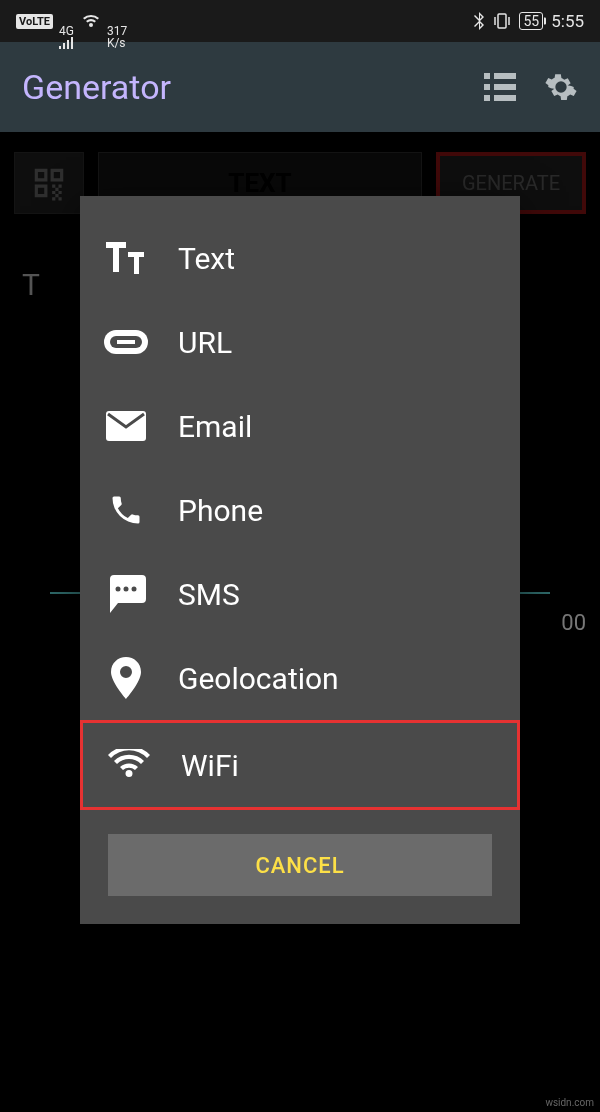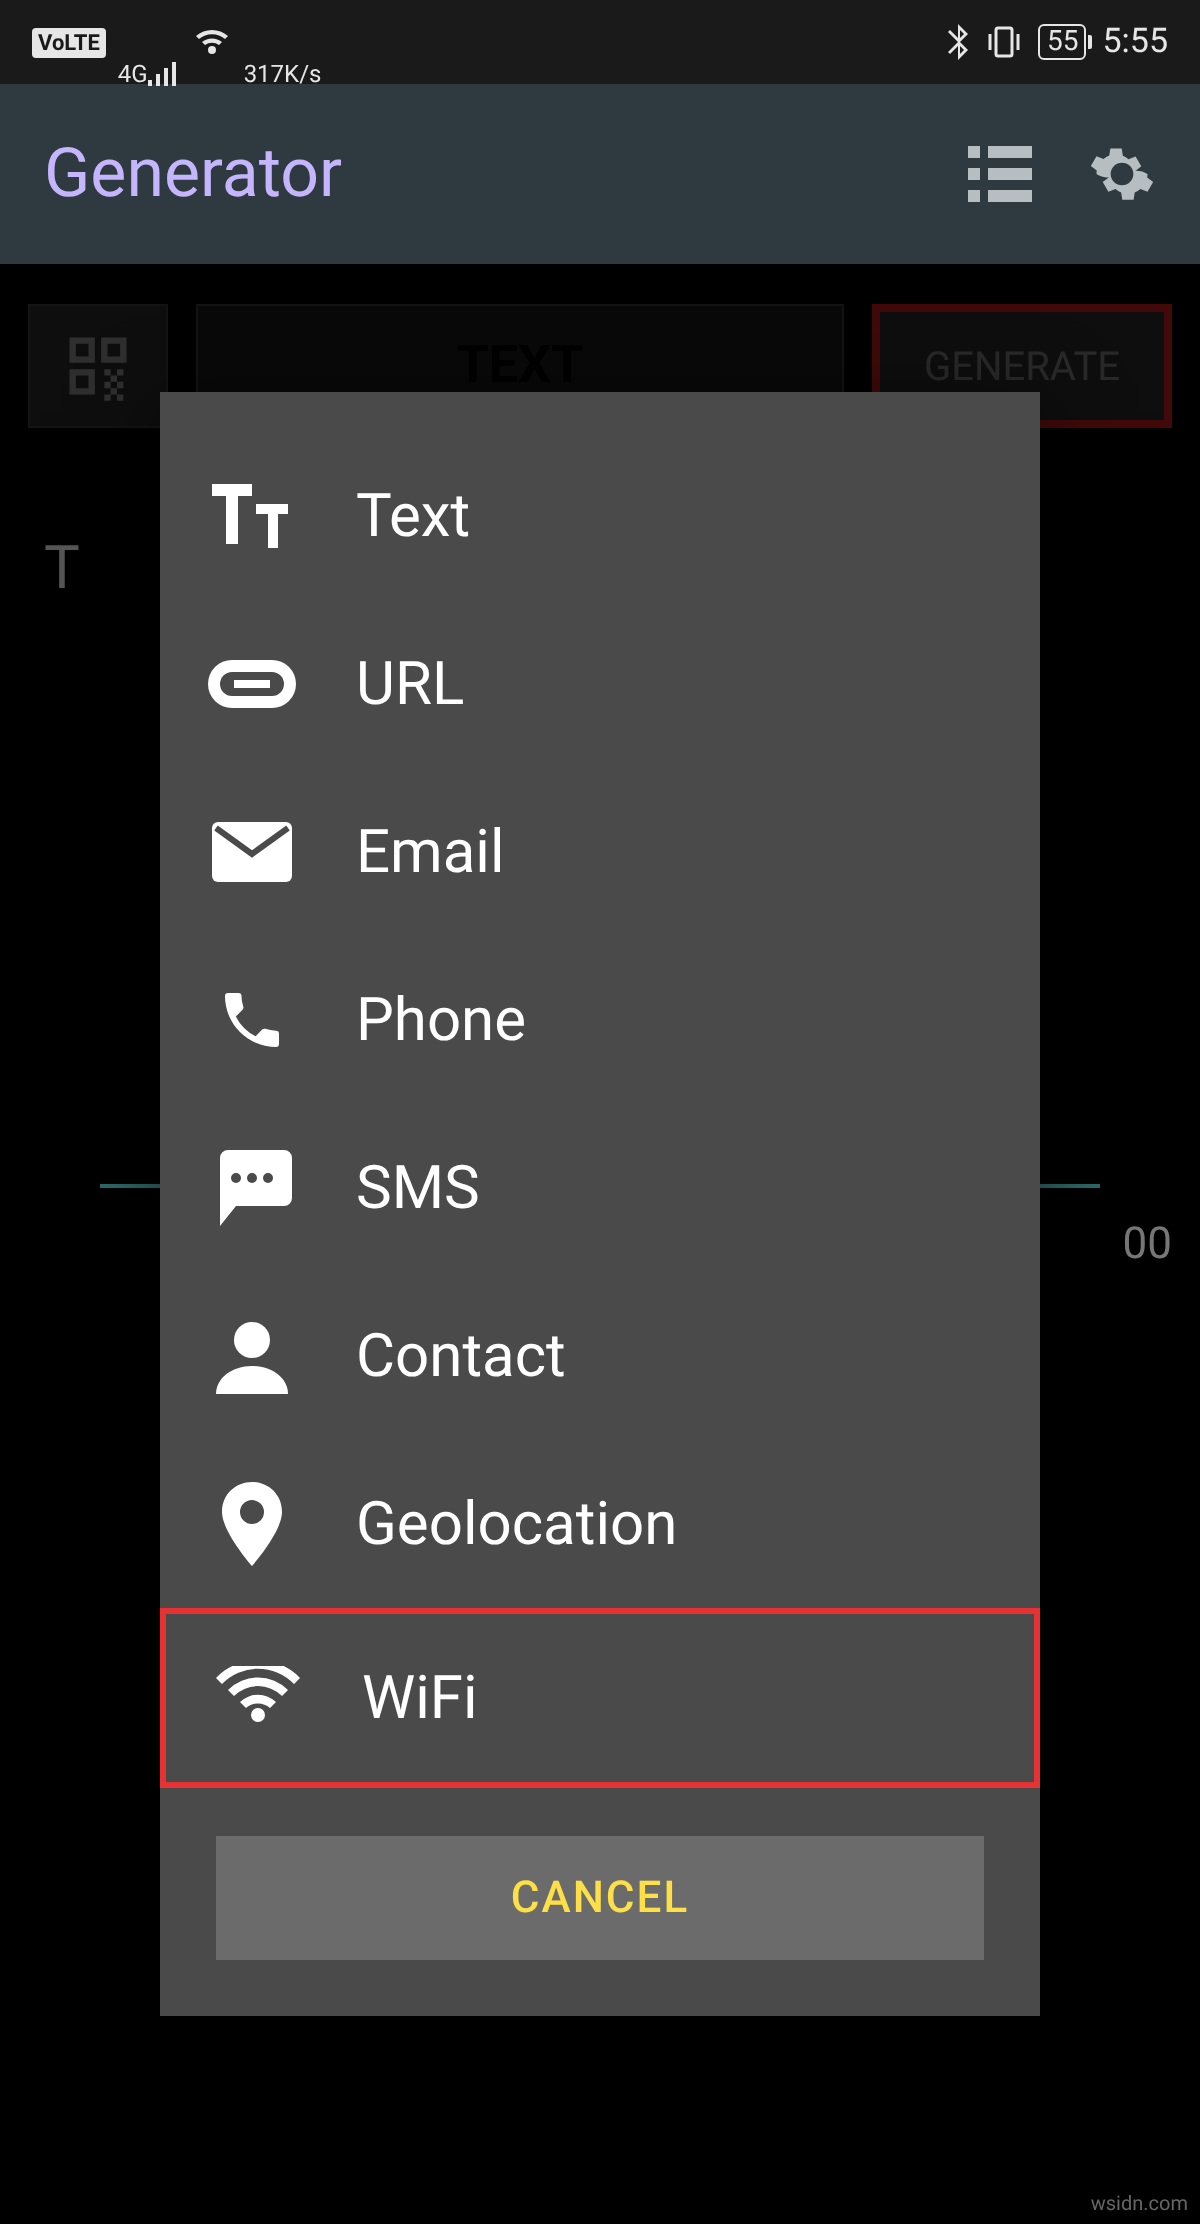--- a/index.html
+++ b/index.html
@@ -42,21 +42,21 @@
       font-weight: bold;
       padding: 1px 3px;
       border-radius: 2px;
     }
     .status-text-sm {
       font-size: 12px;
       line-height: 1;
     }
     .status-stack {
       display: flex;
-      flex-direction: row;
+      flex-direction: column;
       align-items: flex-start;
       line-height: 1;
       margin-top: 32px;
     }
     .battery {
       border: 1.5px solid #e6e6e6;
       border-radius: 3px;
       padding: 0 3px;
       font-size: 14px;
       position: relative;
@@ -323,29 +323,20 @@
           <path d="M4 0h32a4 4 0 014 4v20a4 4 0 01-4 4H12l-8 10V4a4 4 0 014-4z" fill="#fff"></path>
           <circle cx="12" cy="14" r="2.5" fill="#4a4a4a"></circle>
           <circle cx="20" cy="14" r="2.5" fill="#4a4a4a"></circle>
           <circle cx="28" cy="14" r="2.5" fill="#4a4a4a"></circle>
         </svg>
     </span>
     <span>SMS</span>
   </div>
   <div class="menu-item">
     <span class="menu-icon">
-      <svg width="36" height="38" viewBox="0 0 36 38">
-          <circle cx="18" cy="11" r="9" fill="#fff"></circle>
-          <path d="M0 38c0-8 8-14 18-14s18 6 18 14z" fill="#fff"></path>
-        </svg>
-    </span>
-    <span>Contact</span>
-  </div>
-  <div class="menu-item">
-    <span class="menu-icon">
       <svg width="30" height="42" viewBox="0 0 30 42">
           <path d="M15 0C7 0 0 6 0 15c0 10 15 27 15 27s15-17 15-27C30 6 23 0 15 0zm0 21a6 6 0 110-12 6 6 0 010 12z" fill="#fff"></path>
         </svg>
     </span>
     <span>Geolocation</span>
   </div>
   <div class="menu-item highlighted">
     <span class="menu-icon">
       <svg width="42" height="32" viewBox="0 0 42 32">
           <path d="M21 28a3.5 3.5 0 100-7 3.5 3.5 0 000 7zm-9-10a13 13 0 0118 0l-3 3a9 9 0 00-12 0zm-6-6a21 21 0 0130 0l-3 3a17 17 0 00-24 0zm-6-6a29 29 0 0142 0l-3 3a25 25 0 00-36 0z" fill="#fff"></path>

